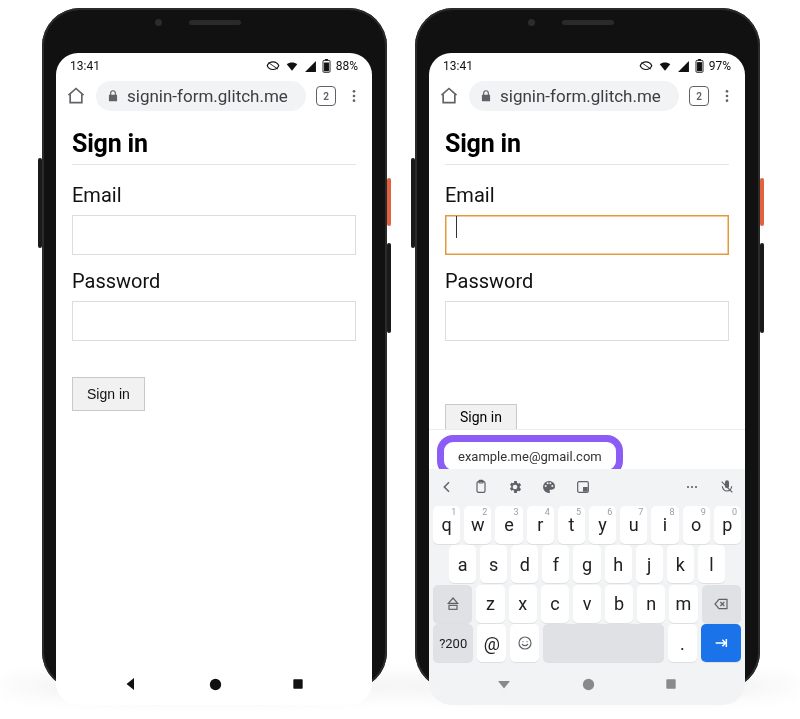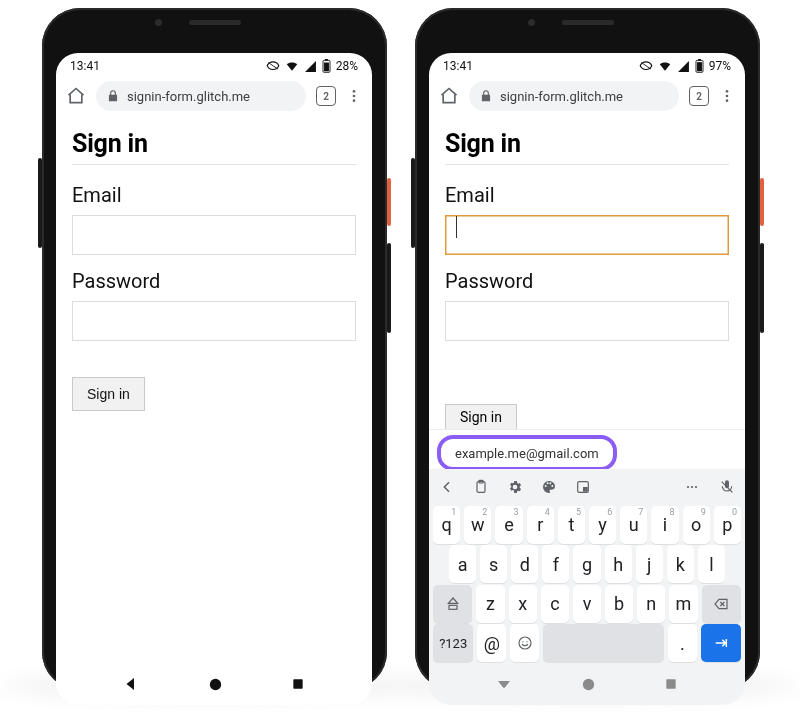--- a/index.html
+++ b/index.html
@@ -38,41 +38,41 @@
     background:#fff;border-radius:22px;overflow:hidden;margin-top:30px;
   }
   
   .status{height:22px;display:flex;align-items:center;justify-content:space-between;padding:2px 14px 0 14px;font-size:12px;color:#111;}
   .status .icons{display:flex;align-items:center;gap:5px;}
   .status svg{display:block;}
   .bat{font-size:12px;}
   
   .chrome{height:38px;display:flex;align-items:center;gap:10px;padding:0 10px;}
   .home-ic{width:20px;height:20px;flex:0 0 auto;color:#5f6368;}
-  .omni{flex:1;height:30px;background:#f1f3f4;border-radius:16px;display:flex;align-items:center;gap:7px;padding:0 10px;color:#3c4043;font-size:13px;}
+  .omni{flex:1;height:30px;background:#f1f3f4;border-radius:16px;display:flex;align-items:center;gap:7px;padding:0 10px;color:#3c4043;font-size:17px;}
   .lock-ic{width:14px;height:14px;color:#5f6368;}
   .tabs-ic{width:18px;height:18px;border:1.6px solid #5f6368;border-radius:4px;display:flex;align-items:center;justify-content:center;font-size:10px;color:#5f6368;font-weight:600;}
   .dots-ic{width:16px;height:16px;color:#5f6368;}
   
   .page{padding:8px 16px 0 16px;}
   h1{font-size:25px;font-weight:700;margin:6px 0 6px 0;letter-spacing:-.2px;}
   hr.rule{border:none;border-top:1px solid #e4e4e4;margin:0 0 18px 0;}
   label{display:block;font-size:20px;margin:14px 0 8px 0;color:#111;}
   .field{width:100%;height:40px;border:1px solid #dcdcdc;background:#fff;box-sizing:border-box;font-size:15px;padding:0 8px;}
   .field.focus{border:1.5px solid #e29a3a;box-shadow:0 0 0 .5px #e29a3a inset;}
   .caret{display:inline-block;width:1px;height:22px;background:#333;vertical-align:middle;margin-left:2px;}
   .signin{height:34px;padding:0 14px;border:1px solid #c9c9c9;background:#f1f1f1;font-size:14px;color:#111;margin-top:36px;}
   
   .navbar{position:absolute;bottom:0;left:0;right:0;height:42px;display:flex;justify-content:space-evenly;align-items:center;}
   .navbar.dark svg{color:#111;}
   
   .second .page-clip{height:314px;overflow:hidden;position:relative;}
   .second .signin-peek{position:absolute;bottom:0;left:16px;height:24px;padding:0 14px;border:1px solid #c9c9c9;border-bottom:none;background:#f1f1f1;font-size:14px;display:flex;align-items:center;border-radius:0;}
   .sugg{position:absolute;left:0;right:0;height:34px;background:#fff;display:flex;gap:8px;padding:5px 8px;top:376px;border-top:1px solid #ececec;}
-  .chip{flex:0 0 auto;height:28px;padding:0 14px;border:4px solid #8b5cf6;border-radius:16px;font-size:13px;display:flex;align-items:center;background:#fff;color:#333;white-space:nowrap;}
+  .chip{flex:0 0 auto;height:28px;padding:0 14px;border:7px solid #8b5cf6;border-radius:16px;font-size:13px;display:flex;align-items:center;background:#fff;color:#333;white-space:nowrap;}
   .kbd{position:absolute;left:0;right:0;top:416px;bottom:42px;background:#f1f3f4;display:flex;flex-direction:column;}
   .tool{height:36px;display:flex;align-items:center;justify-content:space-between;padding:0 10px;color:#5f6368;}
   .tool .grp{display:flex;align-items:center;gap:18px;}
   .krow{flex:1;display:flex;justify-content:center;align-items:center;gap:4px;padding:0 4px;}
   .key{position:relative;flex:1;height:38px;background:#fff;border-radius:5px;display:flex;align-items:center;justify-content:center;font-size:18px;color:#202124;box-shadow:0 1px 0 rgba(0,0,0,.08);}
   .key .sup{position:absolute;top:1px;right:4px;font-size:9px;color:#9aa0a6;}
   .key.wide{flex:1.4;}
   .key.grey{background:#dfe1e5;}
   .key.space{flex:4.2;background:#dfe1e5;}
   .key.enter{background:#1a73e8;color:#fff;}
@@ -104,21 +104,21 @@
               <path d="M12 20l9-11c-5-4-13-4-18 0l9 11z"></path>
             </svg>
           <svg width="13" height="13" viewBox="0 0 24 24" fill="#111">
               <path d="M2 22L22 2v20z"></path>
             </svg>
           <svg width="9" height="14" viewBox="0 0 12 20" fill="none">
               <rect x="1" y="2" width="10" height="17" rx="1.5" stroke="#111" stroke-width="1.3"></rect>
               <rect x="4" y="0" width="4" height="2" fill="#111"></rect>
               <rect x="2.5" y="5" width="7" height="12.5" fill="#111"></rect>
             </svg>
-          <span class="bat">28%</span>
+          <span class="bat">88%</span>
         </div>
       </div>
 
       <div class="chrome">
         <svg class="home-ic" viewBox="0 0 24 24" fill="none" stroke="#5f6368" stroke-width="2">
             <path d="M3 11l9-8 9 8"></path>
             <path d="M5 10v10h14V10"></path>
           </svg>
         <div class="omni">
           <svg class="lock-ic" viewBox="0 0 24 24" fill="#5f6368">
@@ -301,21 +301,21 @@
             <div class="key ">n</div>
             <div class="key ">m</div>
             <div class="key wide grey">
               <svg width="18" height="16" viewBox="0 0 24 24" fill="none" stroke="#5f6368" stroke-width="1.8">
                 <path d="M21 5H9l-6 7 6 7h12z"></path>
                 <path d="M11 9l6 6M17 9l-6 6"></path>
               </svg>
             </div>
           </div>
         <div class="krow" id="krow4">
-            <div class="key wide grey" style="font-size: 13px;">?123</div>
+            <div class="key wide grey" style="font-size: 13px;">?200</div>
             <div class="key ">@</div>
             <div class="key ">
               <svg width="16" height="16" viewBox="0 0 24 24" fill="none" stroke="#5f6368" stroke-width="1.8">
                 <circle cx="12" cy="12" r="9"></circle>
                 <path d="M8 14c1 1.5 2.5 2 4 2s3-.5 4-2M9 10h0M15 10h0" stroke-linecap="round"></path>
               </svg>
             </div>
             <div class="key space"></div>
             <div class="key ">.</div>
             <div class="key wide enter">

